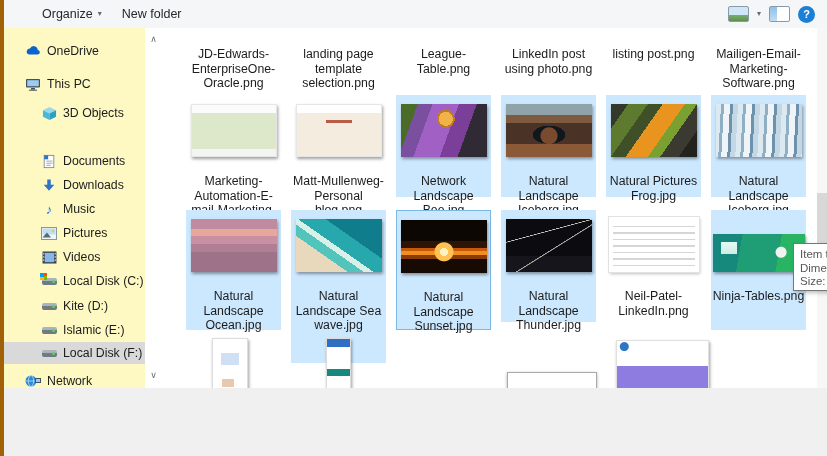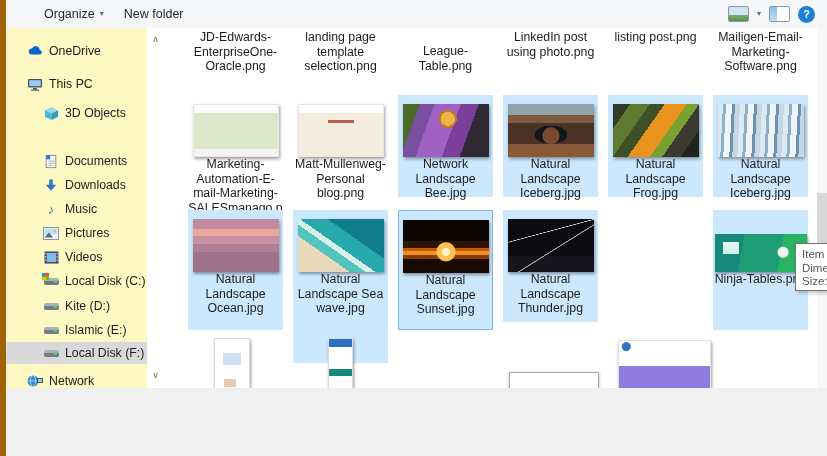--- a/index.html
+++ b/index.html
@@ -1,18 +1,18 @@
 <!DOCTYPE html>
 <html><head>
 <meta charset="utf-8">
 <style>
   html,body{margin:0;padding:0;}
   body{font-family:"Liberation Sans","DejaVu Sans",sans-serif;-webkit-font-smoothing:antialiased;}
   .dialog{position:relative;width:827px;height:456px;background:#f0f0f0;overflow:hidden;
-          border-left:6px solid #a16207;box-sizing:border-box;color:#1c1c1c;}
+          border-left:4px solid #a16207;box-sizing:border-box;color:#1c1c1c;}
   
   .toolbar{position:absolute;left:0;top:0;right:0;height:28px;background:#f5f6f7;
            border-bottom:1px solid #e3e4e6;display:flex;align-items:center;font-size:12.5px;color:#24272c;}
   .tb-item{display:flex;align-items:center;gap:5px;padding:0 10px;height:100%;cursor:default;}
   .tb-item:first-child{margin-left:28px;}
   .caret{font-size:8px;color:#5f6b7a;line-height:1;}
   .tb-right{margin-left:auto;display:flex;align-items:center;gap:8px;padding-right:12px;}
   .icon-views{width:19px;height:14px;border:1px solid #8a99a8;border-radius:2px;
               background:linear-gradient(180deg,#cfe6f7 0 55%,#7fae6b 55%,#5d9150 100%);}
   .icon-pane{width:19px;height:14px;border:1px solid #8a99a8;border-radius:2px;background:#fff;position:relative;}
@@ -36,21 +36,21 @@
            background:conic-gradient(#f25022 0 25%,#7fba00 0 50%,#ffb900 0 75%,#00a4ef 0);}
   .sscroll{position:absolute;left:141px;top:0;width:17px;height:360px;background:#fff;}
   .sarr{position:absolute;left:0;width:17px;text-align:center;font-size:9px;color:#6d6d6d;}
   
   .content{position:absolute;left:158px;top:0;right:0;height:360px;background:#fff;overflow:hidden;}
   .cell{position:absolute;width:95px;text-align:center;font-size:12.3px;line-height:14.6px;box-sizing:border-box;}
   .cell.sel{background:#cce8ff;}
   .cell.focus{border:1px solid #7ab8e8;}
   .thumbwrap{height:58px;display:flex;align-items:flex-end;justify-content:center;margin-top:4px;}
   .thumb{width:86px;height:53px;box-shadow:1px 2px 3px rgba(0,0,0,.38);}
-  .label{margin-top:0;word-break:break-word;overflow-wrap:anywhere;}
+  .label{margin-top:17px;word-break:break-word;overflow-wrap:anywhere;}
   
   .t-marketing{background:linear-gradient(180deg,#fbfbfb 0 15%,#dde8cb 15% 86%,#f4f4f4 86%);border:1px solid #e6e6e6;box-sizing:border-box;}
   .t-matt{background-image:linear-gradient(#b85c4a,#b85c4a),linear-gradient(180deg,#fff 0 16%,#f4eddf 16%);
           background-repeat:no-repeat;background-size:26px 3px,100% 100%;background-position:center 32%,0 0;
           border:1px solid #e6e6e6;box-sizing:border-box;}
   .t-bee{background:radial-gradient(circle at 52% 28%,#f0b34a 0 7px,#c27a1e 7px 9px,transparent 9px),
          linear-gradient(110deg,#4a6b2a 0 16%,#7a4fa0 16% 30%,#a060c4 30% 55%,#7b3f9a 55% 72%,#2f2a33 72%);}
   .t-canyon{background:radial-gradient(circle 9px at 50% 60%,#7a4a2e 0 8px,transparent 9px),
             radial-gradient(ellipse 27px 15px at 50% 58%,#10181d 0 60%,transparent 61%),
             linear-gradient(180deg,#8fa3a8 0 20%,#7e5a40 20% 35%,#4a3326 35% 75%,#8a5a38 75%);}
@@ -239,21 +239,21 @@
       <div class="vtrack">
           <div class="vthumb"></div>
         </div>
 
       <div class="cell" style="left:24px;top:2px">
           <div class="label">JD-Edwards-EnterpriseOne-Oracle.png</div>
         </div>
       <div class="cell" style="left:129px;top:2px">
           <div class="label">landing page template selection.png</div>
         </div>
-      <div class="cell" style="left:234px;top:16px">
+      <div class="cell" style="left:234px;top:2px">
           <div class="label">League- Table.png</div>
         </div>
       <div class="cell" style="left:339px;top:2px">
           <div class="label">LinkedIn post using photo.png</div>
         </div>
       <div class="cell" style="left:444px;top:2px">
           <div class="label">listing post.png</div>
         </div>
       <div class="cell" style="left:549px;top:2px">
           <div class="label">Mailigen-Email-Marketing-Software.png</div>
@@ -280,21 +280,21 @@
       <div class="cell sel" style="left:339px;top:67px;height:102px">
         <div class="thumbwrap">
             <div class="thumb t-canyon"></div>
           </div>
         <div class="label">Natural Landscape Iceberg.jpg</div>
         </div>
       <div class="cell sel" style="left:444px;top:67px;height:102px">
         <div class="thumbwrap">
             <div class="thumb t-frog"></div>
           </div>
-        <div class="label">Natural Landscape Frog.jpg</div>
+        <div class="label">Natural Pictures Frog.jpg</div>
         </div>
       <div class="cell sel" style="left:549px;top:67px;height:102px">
         <div class="thumbwrap">
             <div class="thumb t-iceberg"></div>
           </div>
         <div class="label">Natural Landscape Iceberg.jpg</div>
         </div>
 
       <div class="cell sel" style="left:24px;top:182px;height:120px">
         <div class="thumbwrap">
@@ -312,20 +312,26 @@
         <div class="thumbwrap">
             <div class="thumb t-sunset"></div>
           </div>
         <div class="label">Natural Landscape Sunset.jpg</div>
         </div>
       <div class="cell sel" style="left:339px;top:182px;height:112px">
         <div class="thumbwrap">
             <div class="thumb t-thunder"></div>
           </div>
         <div class="label">Natural Landscape Thunder.jpg</div>
+        </div>
+      <div class="cell" style="left:444px;top:182px;height:120px">
+        <div class="thumbwrap">
+            <div class="thumb t-neil" style="width:90px;height:55px"></div>
+          </div>
+        <div class="label">Neil-Patel-LinkedIn.png</div>
         </div>
       <div class="cell sel" style="left:549px;top:182px;height:120px">
         <div class="thumbwrap">
             <div class="thumb t-ninja" style="width:92px"></div>
           </div>
         <div class="label">Ninja-Tables.png</div>
         </div>
 
       <div class="thumb t-doc1" style="position:absolute;left:50px;top:310px;width:36px;height:60px"></div>
       <div class="thumb t-doc2" style="position:absolute;left:164px;top:310px;width:25px;height:60px"></div>

